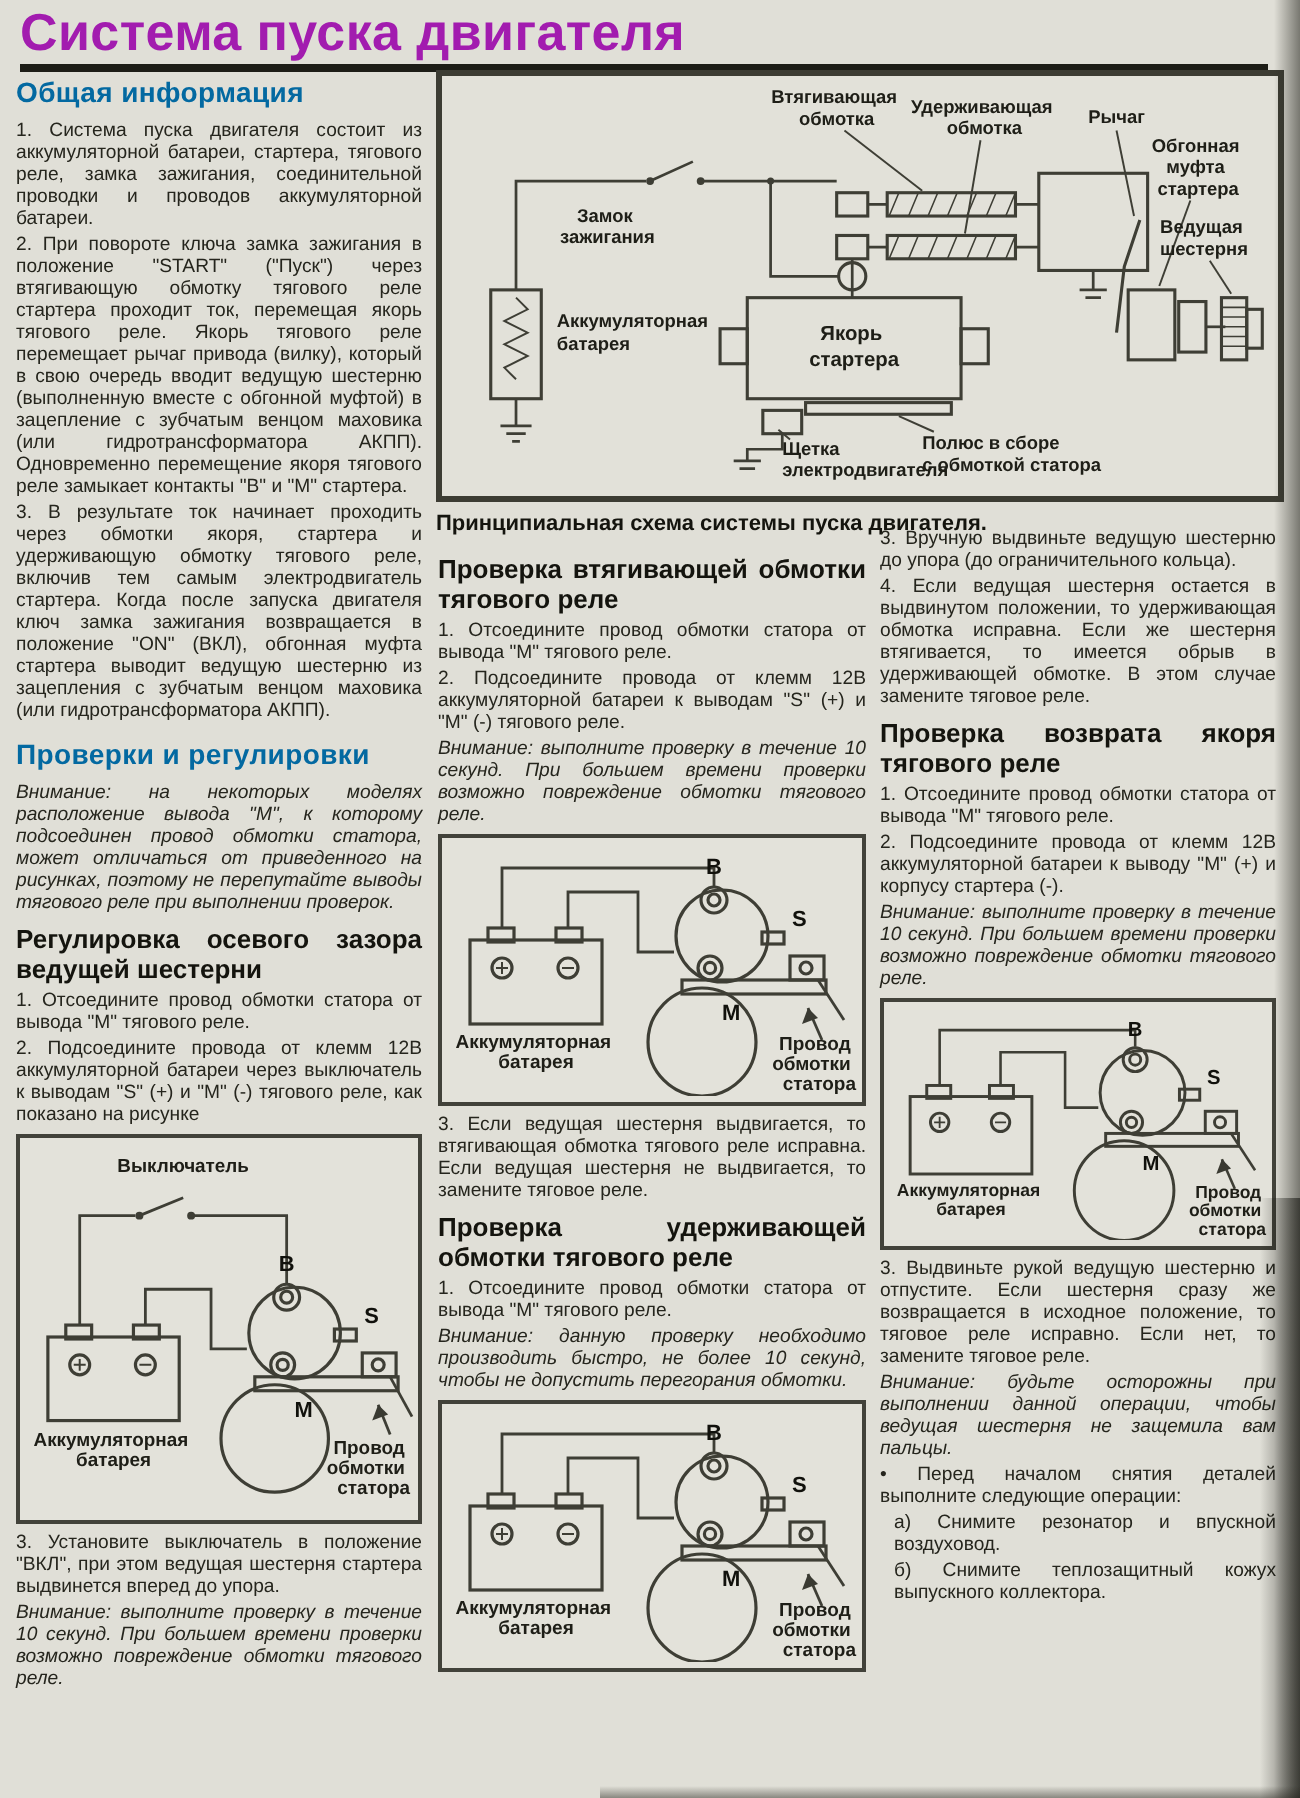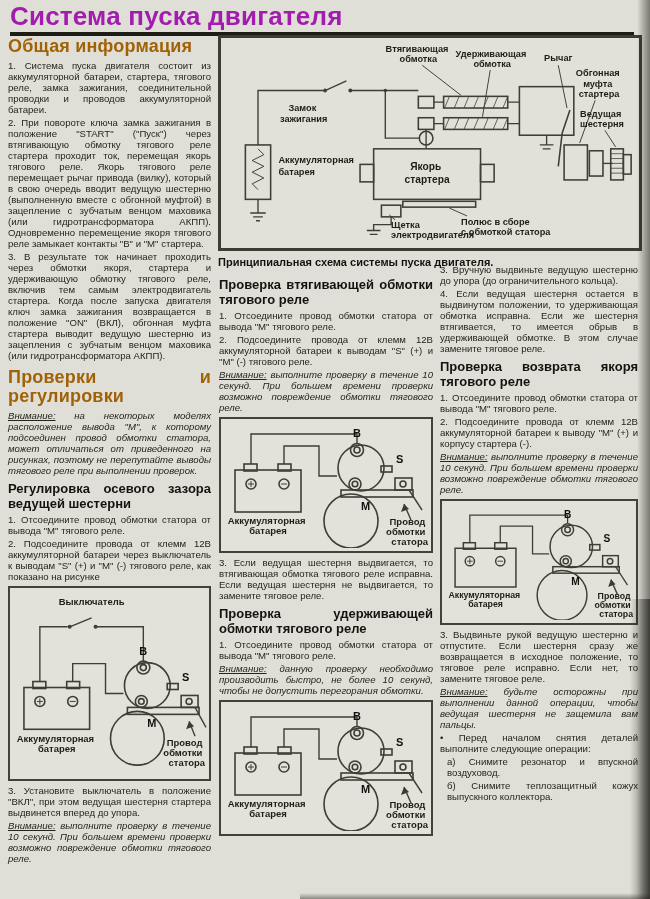--- a/index.html
+++ b/index.html
@@ -2,25 +2,25 @@
 <html lang="ru"><head>
 <meta charset="utf-8">
 <style>
   *{margin:0;padding:0;box-sizing:border-box}
   body{background:#777;font-family:"Liberation Sans",sans-serif;}
   .page{position:relative;width:650px;height:899px;background:#e0dfd7;overflow:hidden;color:#22221b;}
   .title-block{position:absolute;left:10px;top:2px;width:624px;border-bottom:4px solid #1d1d16;padding-bottom:2px;}
   .title-block h1{font-size:26px;font-weight:bold;color:#a21caf;letter-spacing:.2px;line-height:28px;}
   .col{position:absolute;font-size:9.6px;line-height:11px;text-align:justify;color:#25251d;}
   .col p{margin:0 0 2px 0;}
-  .col h2{font-size:18px;line-height:19px;margin:7px 0 4px;color:#a16207;letter-spacing:.2px;}
+  .col h2{font-size:14px;line-height:19px;margin:7px 0 4px;color:#0369a1;letter-spacing:.2px;}
   .col h2.first{margin-top:0;}
   .col h3{font-size:13px;line-height:14.5px;margin:6px 0 3px;color:#14140e;}
   .note{font-style:italic;}
-  .note .nlab{text-decoration:underline;}
+  .note .nlab{}
   .sub-item{padding-left:7px;}
   .fig{border:2px solid #42423a;margin:4px 0 4px;padding:3px 2px;background:#e3e2da;}
   .fig svg{display:block;width:100%;height:auto;}
   .schematic{position:absolute;left:218px;top:35px;width:424px;height:216px;border:3px solid #3c3c33;background:#e2e1d9;padding:2px;}
   .schematic svg{display:block;width:100%;height:100%;}
   .caption{position:absolute;left:218px;top:256px;width:424px;font-size:11px;font-weight:bold;color:#14140e;}
   svg .shape{fill:none;stroke:#3e3e35;stroke-width:1.6;}
   svg .wire{fill:none;stroke:#3e3e35;stroke-width:1.4;}
   svg .thin{fill:none;stroke:#3e3e35;stroke-width:1;}
   svg .lbl{font-family:"Liberation Sans",sans-serif;font-size:9.5px;font-weight:600;fill:#1e1e17;}

